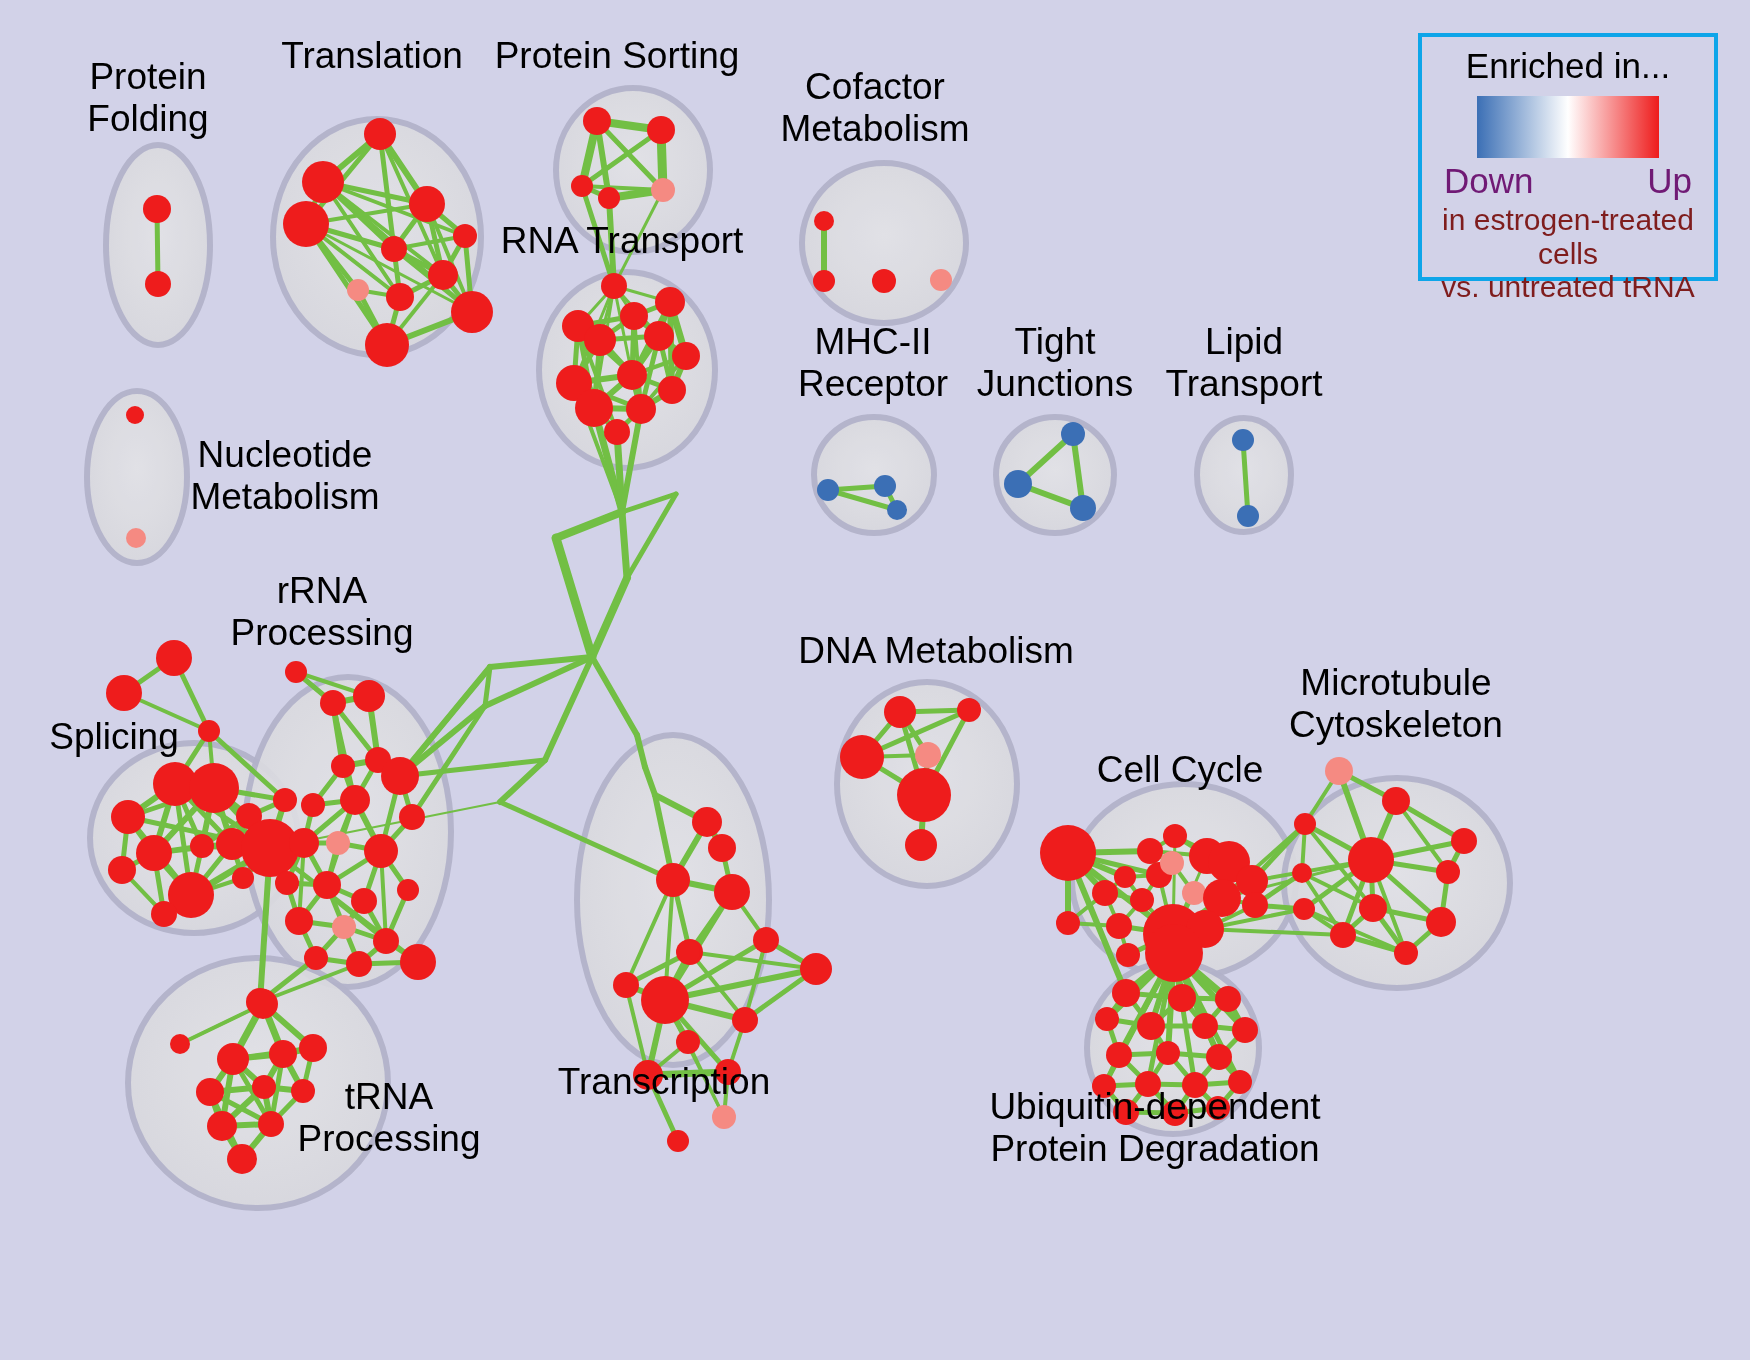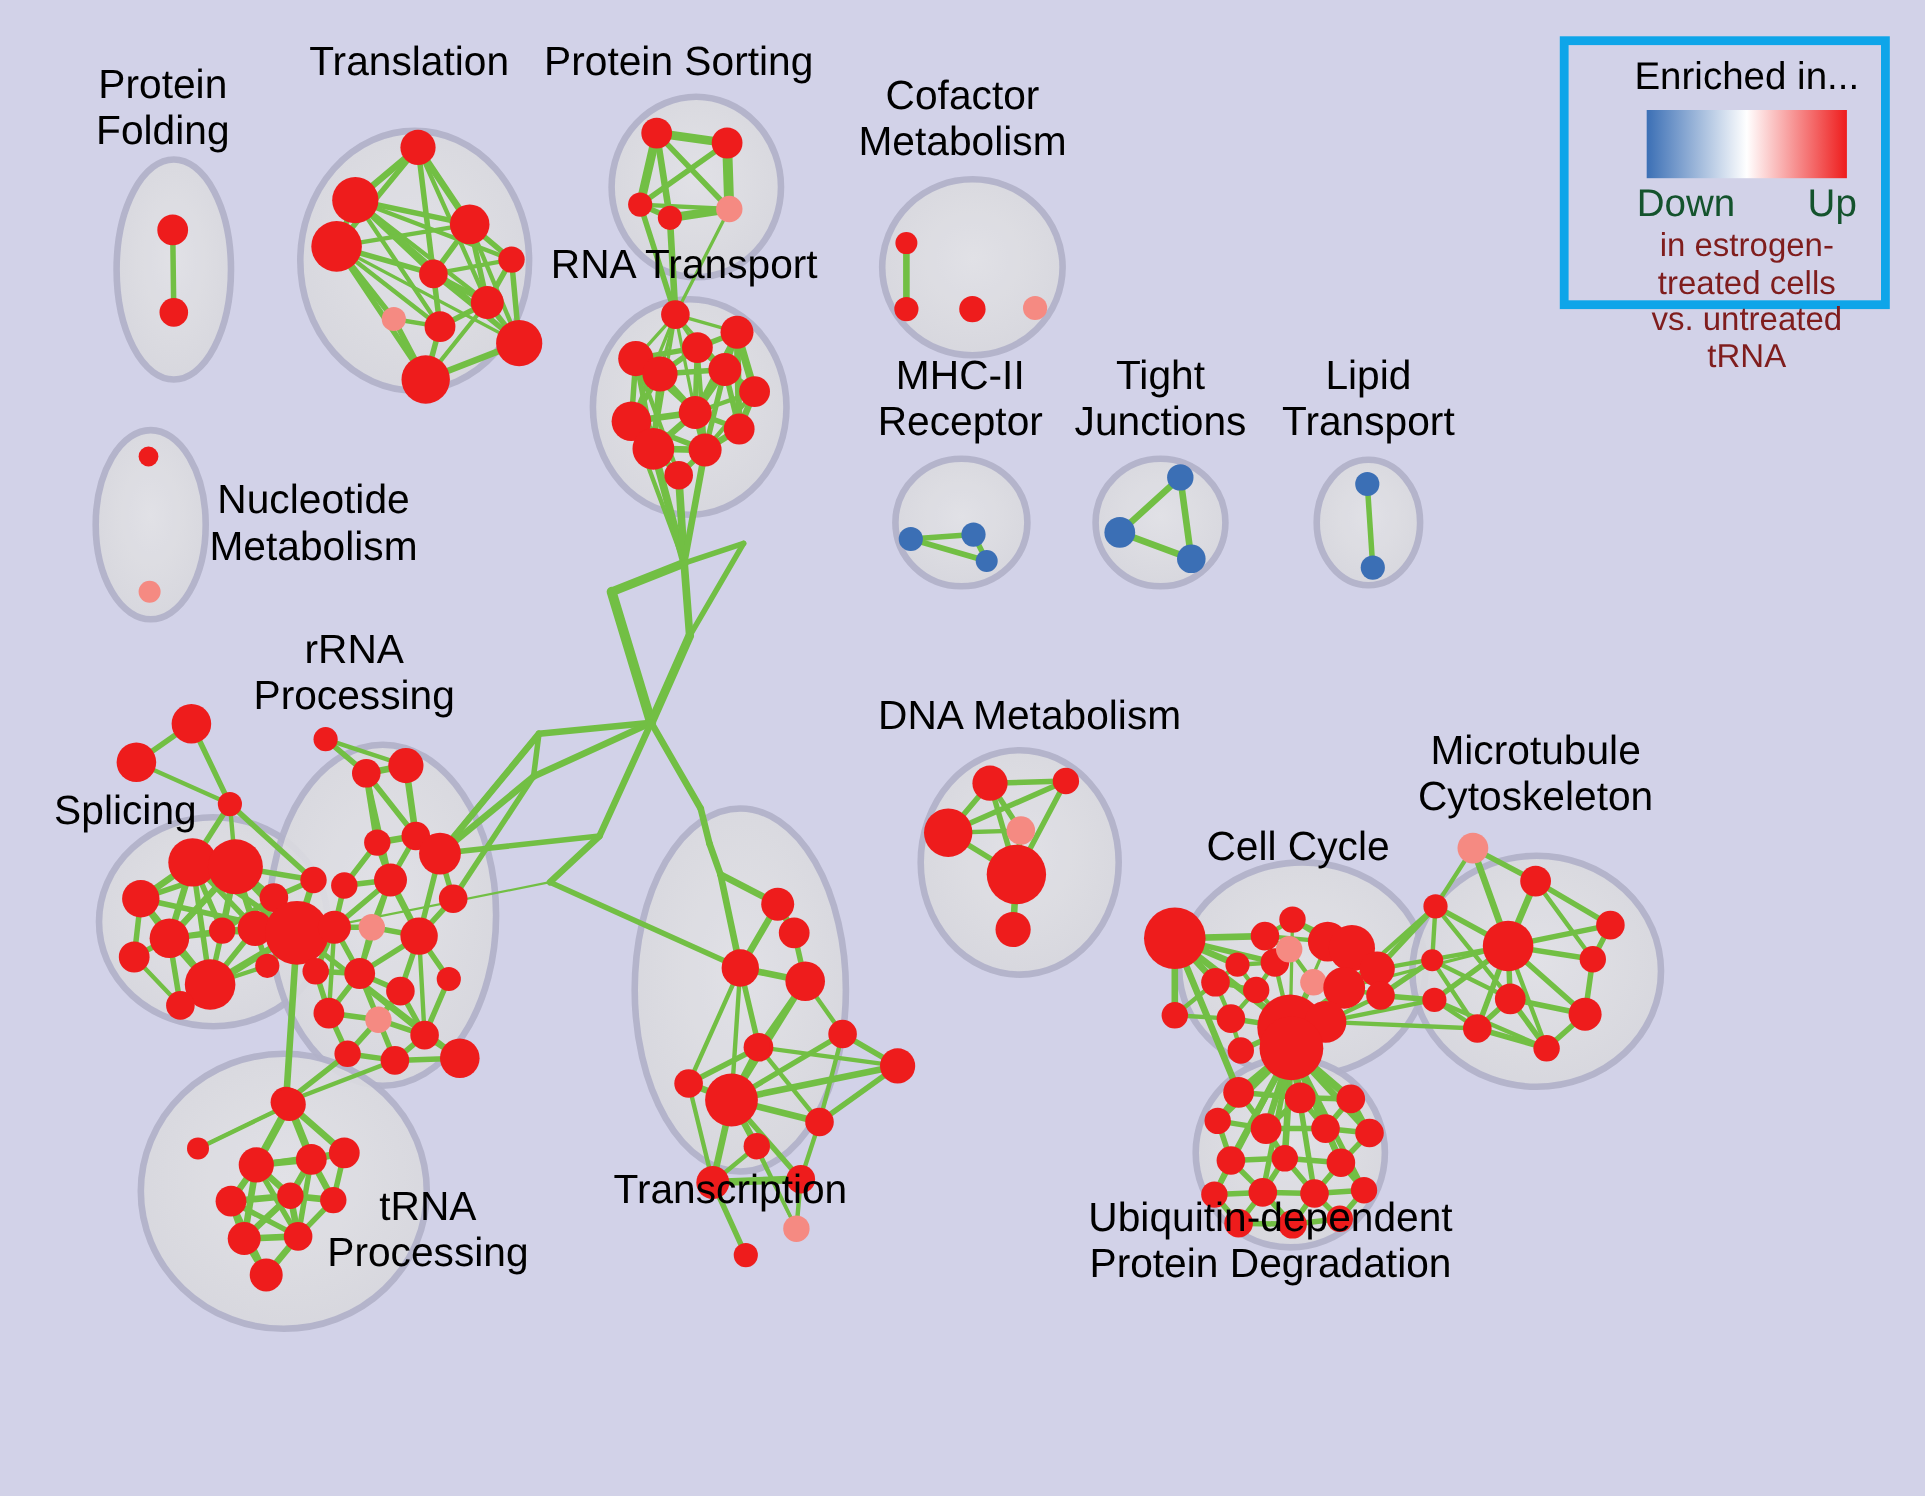--- a/index.html
+++ b/index.html
@@ -1,23 +1,23 @@
 <!DOCTYPE html>
 <html><head>
 <meta charset="utf-8">
 <style>
   html,body{margin:0;padding:0;background:#fff;}
   body{font-family:"Liberation Sans",sans-serif;}
   #stage{position:relative;width:1750px;height:1360px;overflow:hidden;background:#d2d2e8;}
   svg{position:absolute;left:0;top:0;width:1750px;height:1360px;display:block;}
   .cl-label{font-family:"Liberation Sans",sans-serif;font-size:37px;fill:#000;text-anchor:middle;dominant-baseline:middle;}
-  .legend-box{position:absolute;border:8px solid #0ea5e9;background:#d2d2e8;box-sizing:border-box;padding-left:40px;}
+  .legend-box{position:absolute;border:4px solid #0ea5e9;background:#d2d2e8;box-sizing:border-box;}
   .legend-title{font-size:35px;text-align:center;color:#000;margin-top:9px;}
   .legend-bar{height:62px;margin:10px auto 0 auto;}
-  .legend-row{display:flex;justify-content:space-between;font-size:35px;color:#14532d;margin-top:3px;}
+  .legend-row{display:flex;justify-content:space-between;font-size:35px;color:#701a75;margin-top:3px;}
   .legend-sub{text-align:center;font-size:30px;color:#7f1d1d;line-height:1.12;margin-top:2px;}
 </style>
 </head>
 <body>
 
 <div id="stage" style="background: rgb(210, 210, 232);">
   <svg id="net" viewBox="0 0 1750 1360">
     <defs>
       <radialGradient id="clusterGrad" cx="50%" cy="45%" r="62%">
         <stop offset="0%" stop-color="#e3e3e6"></stop>

